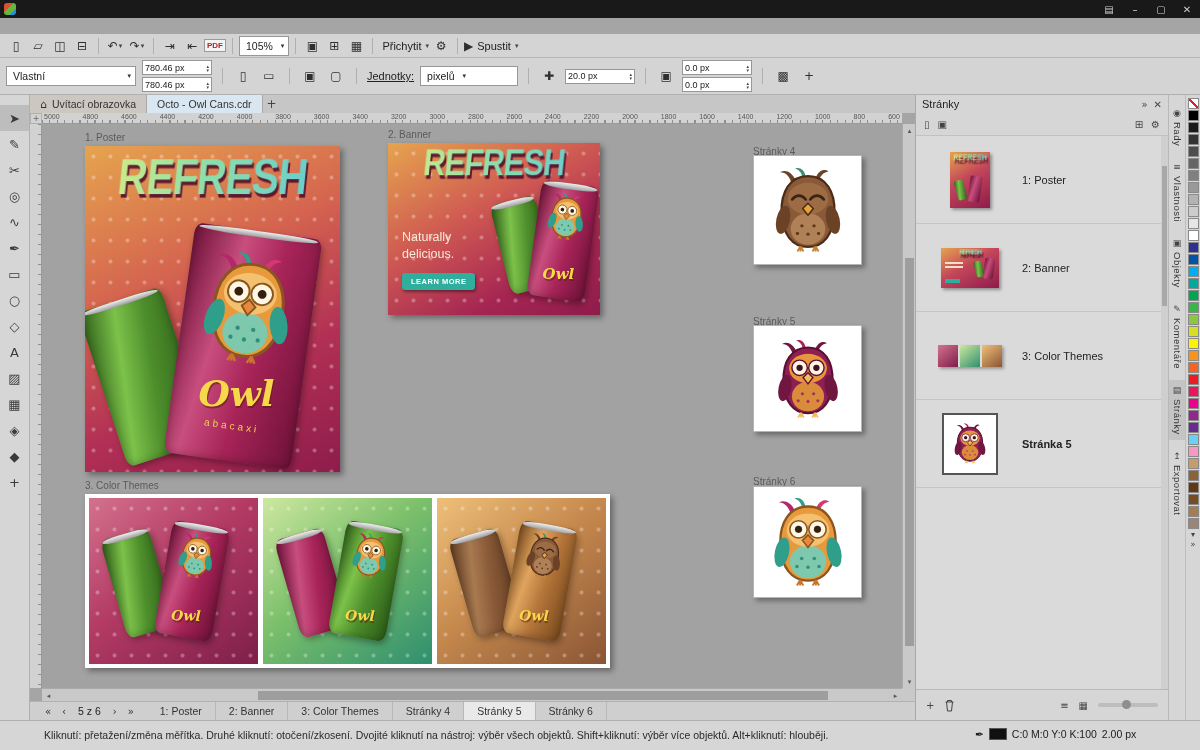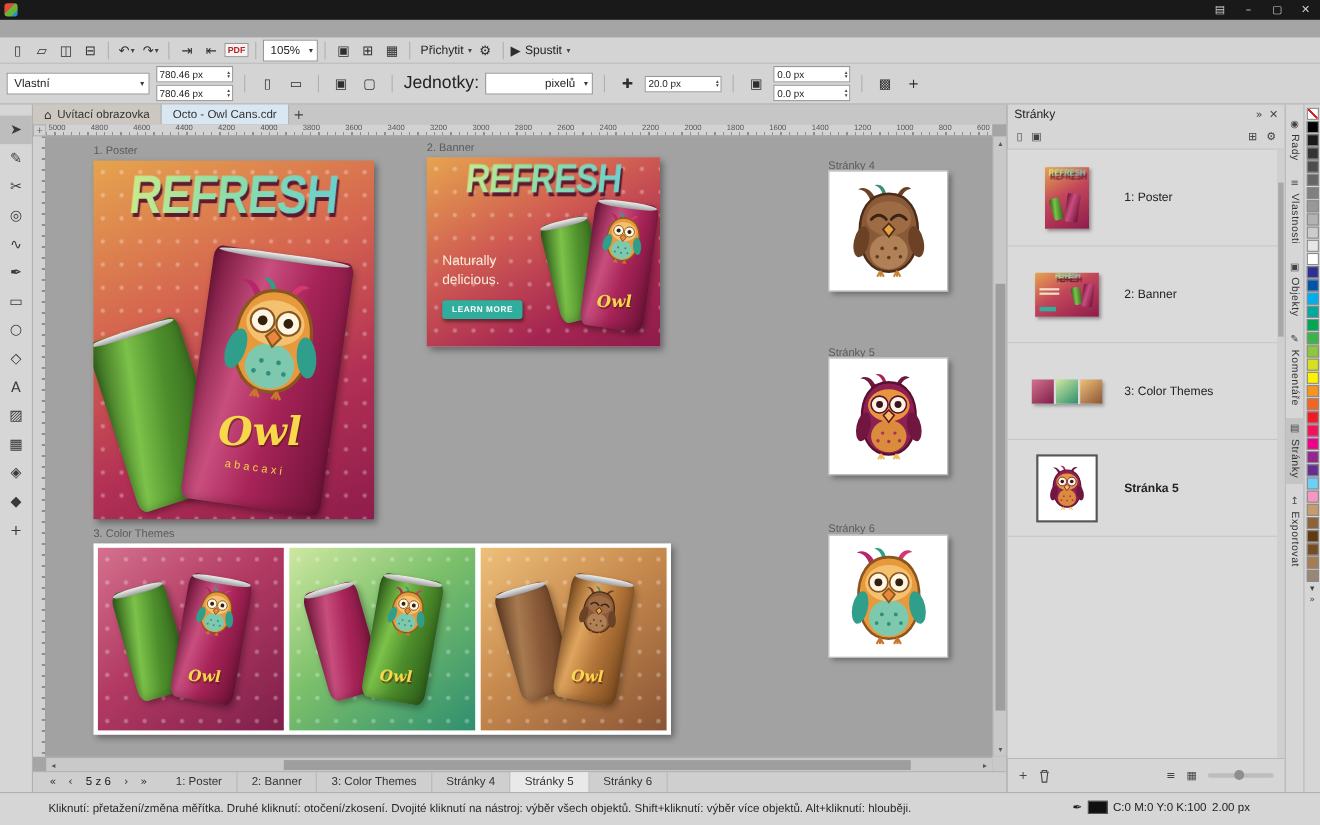--- a/index.html
+++ b/index.html
@@ -24,21 +24,21 @@
   .sel-box .chv{font-size:7px;color:#333;}
   .pdf-badge{font-size:8px;font-weight:bold;color:#b22;border:1px solid #999;padding:1px 2px;background:#f4f4f4;}
   .tlabel{font-size:11px;color:#222;padding:0 3px;}
   
   #propbar{position:absolute;left:0;top:58px;width:1200px;height:37px;background:#d4d4d4;border-bottom:1px solid #b0b0b0;display:flex;align-items:center;gap:6px;padding-left:6px;box-sizing:border-box;}
   .stack2{display:flex;flex-direction:column;gap:2px;}
   .nf{background:#fff;border:1px solid #979797;height:13px;font-size:9px;display:flex;align-items:center;padding:0 2px;gap:3px;width:64px;}
   .nf .val{flex:1;white-space:nowrap;}
   .steps{display:flex;flex-direction:column;line-height:4px;font-size:5px;color:#444;}
   .pbtn{width:20px;height:20px;display:inline-flex;align-items:center;justify-content:center;font-size:12px;color:#2e2e2e;}
-  .plabel{font-size:16px;color:#222;}
+  .plabel{font-size:11px;color:#222;text-decoration:underline;}
   
   #toolbox{position:absolute;left:0;top:95px;width:30px;height:625px;background:#d6d6d6;border-right:1px solid #b0b0b0;box-sizing:border-box;padding-top:10px;}
   .tool{width:29px;height:26px;display:flex;align-items:center;justify-content:center;font-size:13px;color:#3a3a3a;font-family:"DejaVu Sans",sans-serif;}
   .tool[data-name="pick-tool"]{background:#bdbdbd;}
   #tabsrow{position:absolute;left:30px;top:95px;width:885px;height:18px;background:#c6c6c6;display:flex;align-items:flex-end;}
   .dtab{height:18px;display:inline-flex;align-items:center;padding:0 10px;font-size:10.5px;background:#ccc8c1;color:#333;border-right:1px solid #a8a8a8;gap:5px;white-space:nowrap;}
   .dtab.active{background:#d9e7f2;}
   .dtab .ico{font-size:11px;}
   .newtab{width:18px;height:18px;display:flex;align-items:center;justify-content:center;color:#444;font-size:12px;}
   
@@ -259,21 +259,21 @@
         </span>
     </div>
     <span class="tsep" data-name="toolbar-separator"></span>
     <span class="pbtn ico" data-name="portrait-orientation-icon">▯</span>
     <span class="pbtn ico" data-name="landscape-orientation-icon">▭</span>
     <span class="tsep" data-name="toolbar-separator"></span>
     <span class="pbtn ico" data-name="all-pages-icon">▣</span>
     <span class="pbtn ico" data-name="current-page-icon">▢</span>
     <span class="tsep" data-name="toolbar-separator"></span>
     <span class="plabel" data-name="units-label">Jednotky:</span>
-    <span class="sel-box" style="width:86px;justify-content:flex-end;" data-name="units-select">
+    <span class="sel-box" style="width:86px;justify-content:flex-start;" data-name="units-select">
         <span data-name="units-value">pixelů</span>
         <span class="chv ico" data-name="chevron-down-icon">▾</span>
       </span>
     <span class="tsep" data-name="toolbar-separator"></span>
     <span class="pbtn ico" data-name="nudge-distance-icon">✚</span>
     <span class="nf" data-name="nudge-distance-field">
         <span class="val">20.0 px</span>
         <span class="steps ico" data-name="stepper-icons">
           <span>▴</span>
           <span>▾</span>

